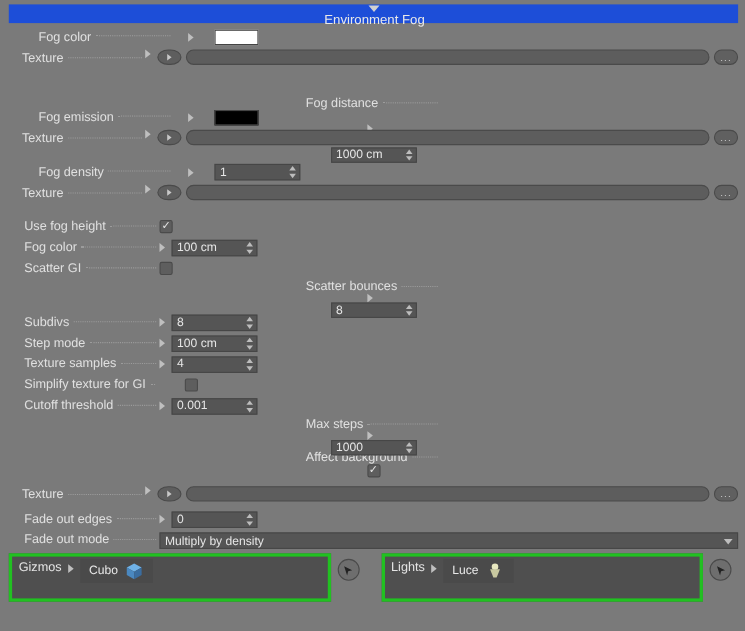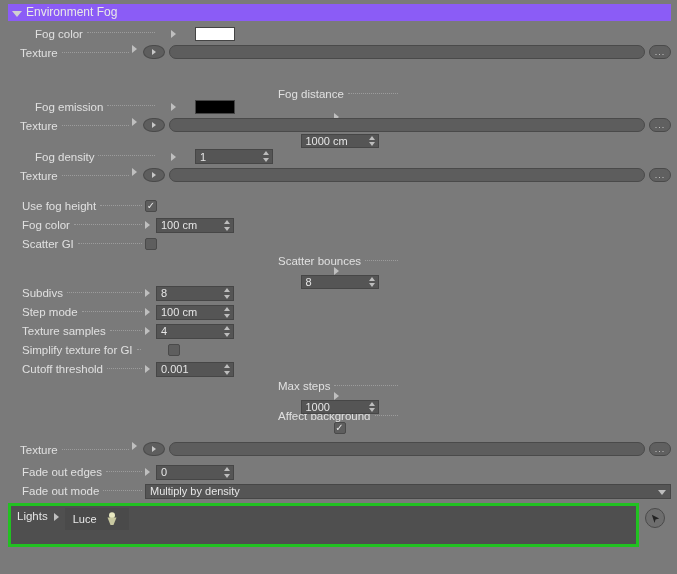--- a/index.html
+++ b/index.html
@@ -1,21 +1,21 @@
 <!DOCTYPE html>
 <html><head>
 <meta charset="utf-8">
 <style>
   * { margin:0; padding:0; box-sizing:border-box; font-family:Arial, Helvetica, sans-serif; }
   body { width:677px; height:574px; background:#7a7a7a; overflow:hidden; font-size:11px; color:#ddd; }
   .panel { width:100%; padding:4px 6px 0 8px; }
 
   .section-header {
-    background:#8b5cf6; color:#e8e8e8; font-size:12px; height:17px; line-height:17px;
-    padding-left:2px; margin-bottom:4px; display:flex; align-items:center;
+    background:#1d4ed8; color:#e8e8e8; font-size:12px; height:17px; line-height:17px;
+    padding-left:2px; margin-bottom:4px; display:flex; align-items:center;flex-direction:column;
   }
   .section-header .tri { width:0; height:0; border-left:5px solid transparent; border-right:5px solid transparent; border-top:6px solid #d0d0d0; margin:0 4px 0 2px; transform:translateY(1px); }
 
   .row { display:flex; align-items:center; height:16px; margin-bottom:3px; }
   .row.tall { height:17px;gap:13px; }
   .row.section { margin-bottom:6px;flex-direction:column; }
 
   .little-sq { width:11px; height:11px; margin-right:3px; opacity:.0; }
 
   .label {
@@ -54,21 +54,21 @@
   }
   .stepper .up, .stepper .dn { width:0; height:0; }
   .stepper .up { border-left:3px solid transparent; border-right:3px solid transparent; border-bottom:4px solid #bdbdbd; }
   .stepper .dn { border-left:3px solid transparent; border-right:3px solid transparent; border-top:4px solid #bdbdbd; }
 
   .cb { width:12px; height:12px; border:1px solid #4a4a4a; background:#5e5e5e; border-radius:2px; display:flex; align-items:center; justify-content:center; }
   .cb.checked::after { content:"\2713"; color:#e6e6e6; font-size:10px; line-height:1; }
 
   .combo {
     flex:1; height:15px; background:#555; border:1px solid #464646; color:#e6e6e6; font-size:11px;
-    display:flex; align-items:center; position:relative; padding-left:4px;
+    display:flex; align-items:flex-end; position:relative; padding-left:4px;
   }
   .combo .cdn { position:absolute; right:4px; top:5px; width:0;height:0;border-left:4px solid transparent;border-right:4px solid transparent;border-top:5px solid #bdbdbd; }
 
   .big-tex-row { display:flex; height:16px; margin:2px 0 6px 0; }
 
   .indent { margin-left:12px; }
 
   .spacer { height:8px; }
 
   .gz-area { display:flex; margin-top:4px; gap:20px; padding-right:6px; }
@@ -393,20 +393,39 @@
         <span class="txt">Fade out mode</span>
         <span class="dots"></span>
       </div>
     <div class="combo">
       <span>Multiply by density</span>
       <span class="cdn"></span>
     </div>
   </div>
 
   <div class="gz-area">
+    <div style="flex:1;display:flex">
+      <div class="gz-block">
+        <span class="gz-lab">Gizmos</span>
+        <span class="gz-caret"></span>
+        <div class="chip">
+          <span>Cubo</span>
+          <svg class="cicon" viewBox="0 0 24 24">
+              <polygon points="12,3 21,8 12,13 3,8" fill="#6fb2e8"></polygon>
+              <polygon points="3,8 12,13 12,22 3,17" fill="#4a88c0"></polygon>
+              <polygon points="21,8 12,13 12,22 21,17" fill="#3a6da0"></polygon>
+            </svg>
+        </div>
+      </div>
+      <div class="circle-btn">
+        <svg viewBox="0 0 24 24">
+            <path d="M4 4l16 8-8 2-2 8z" fill="#222"></path>
+          </svg>
+      </div>
+    </div>
 
     <div style="flex:1;display:flex">
       <div class="gz-block">
         <span class="gz-lab">Lights</span>
         <span class="gz-caret"></span>
         <div class="chip">
           <span>Luce</span>
           <svg class="cicon" viewBox="0 0 24 24">
               <circle cx="12" cy="7" r="4" fill="#e8e8c0"></circle>
               <path d="M6 10l12 0-4 10h-4z" fill="#c8c8a0"></path>

